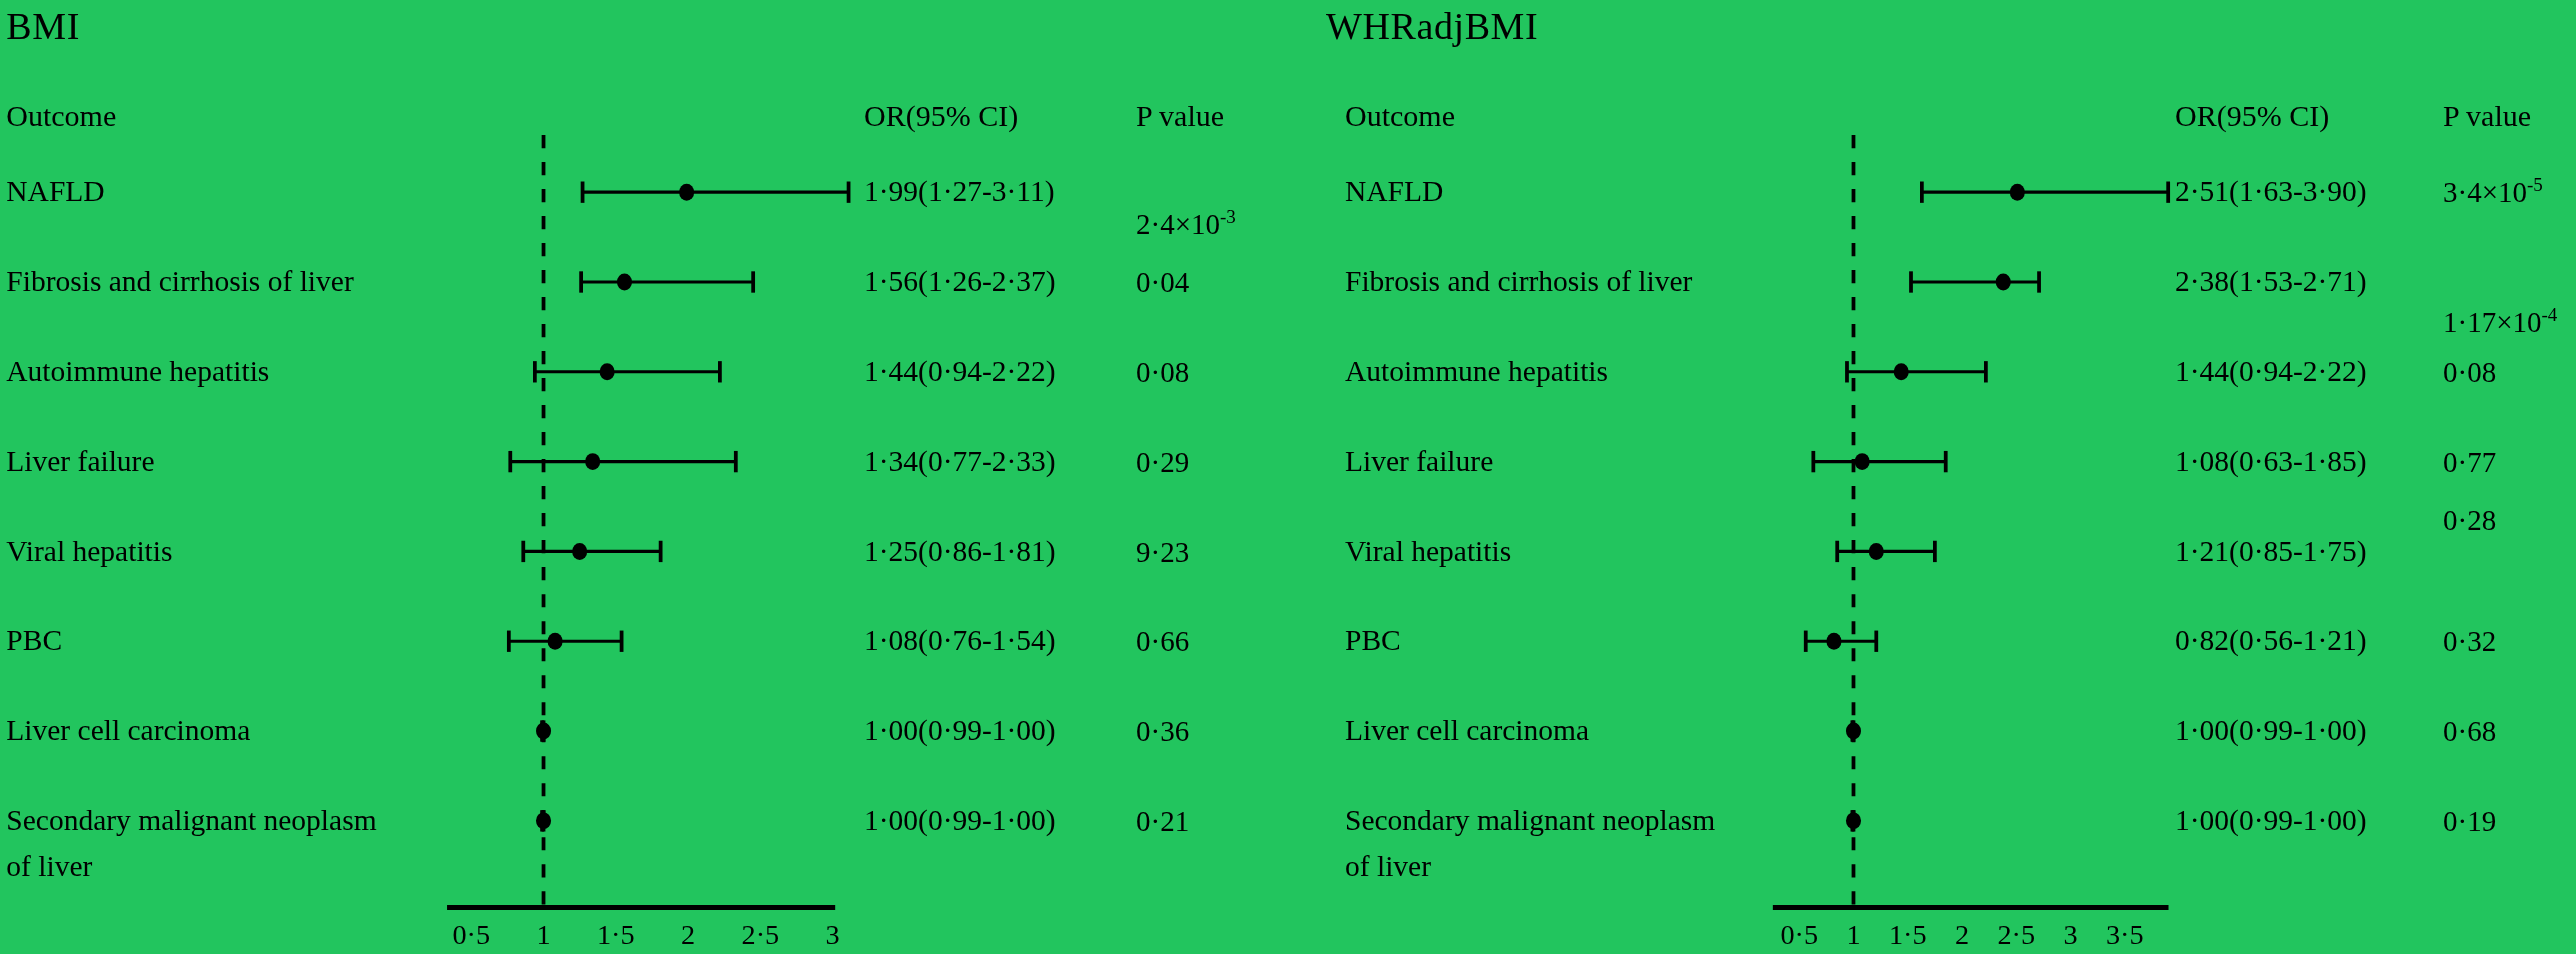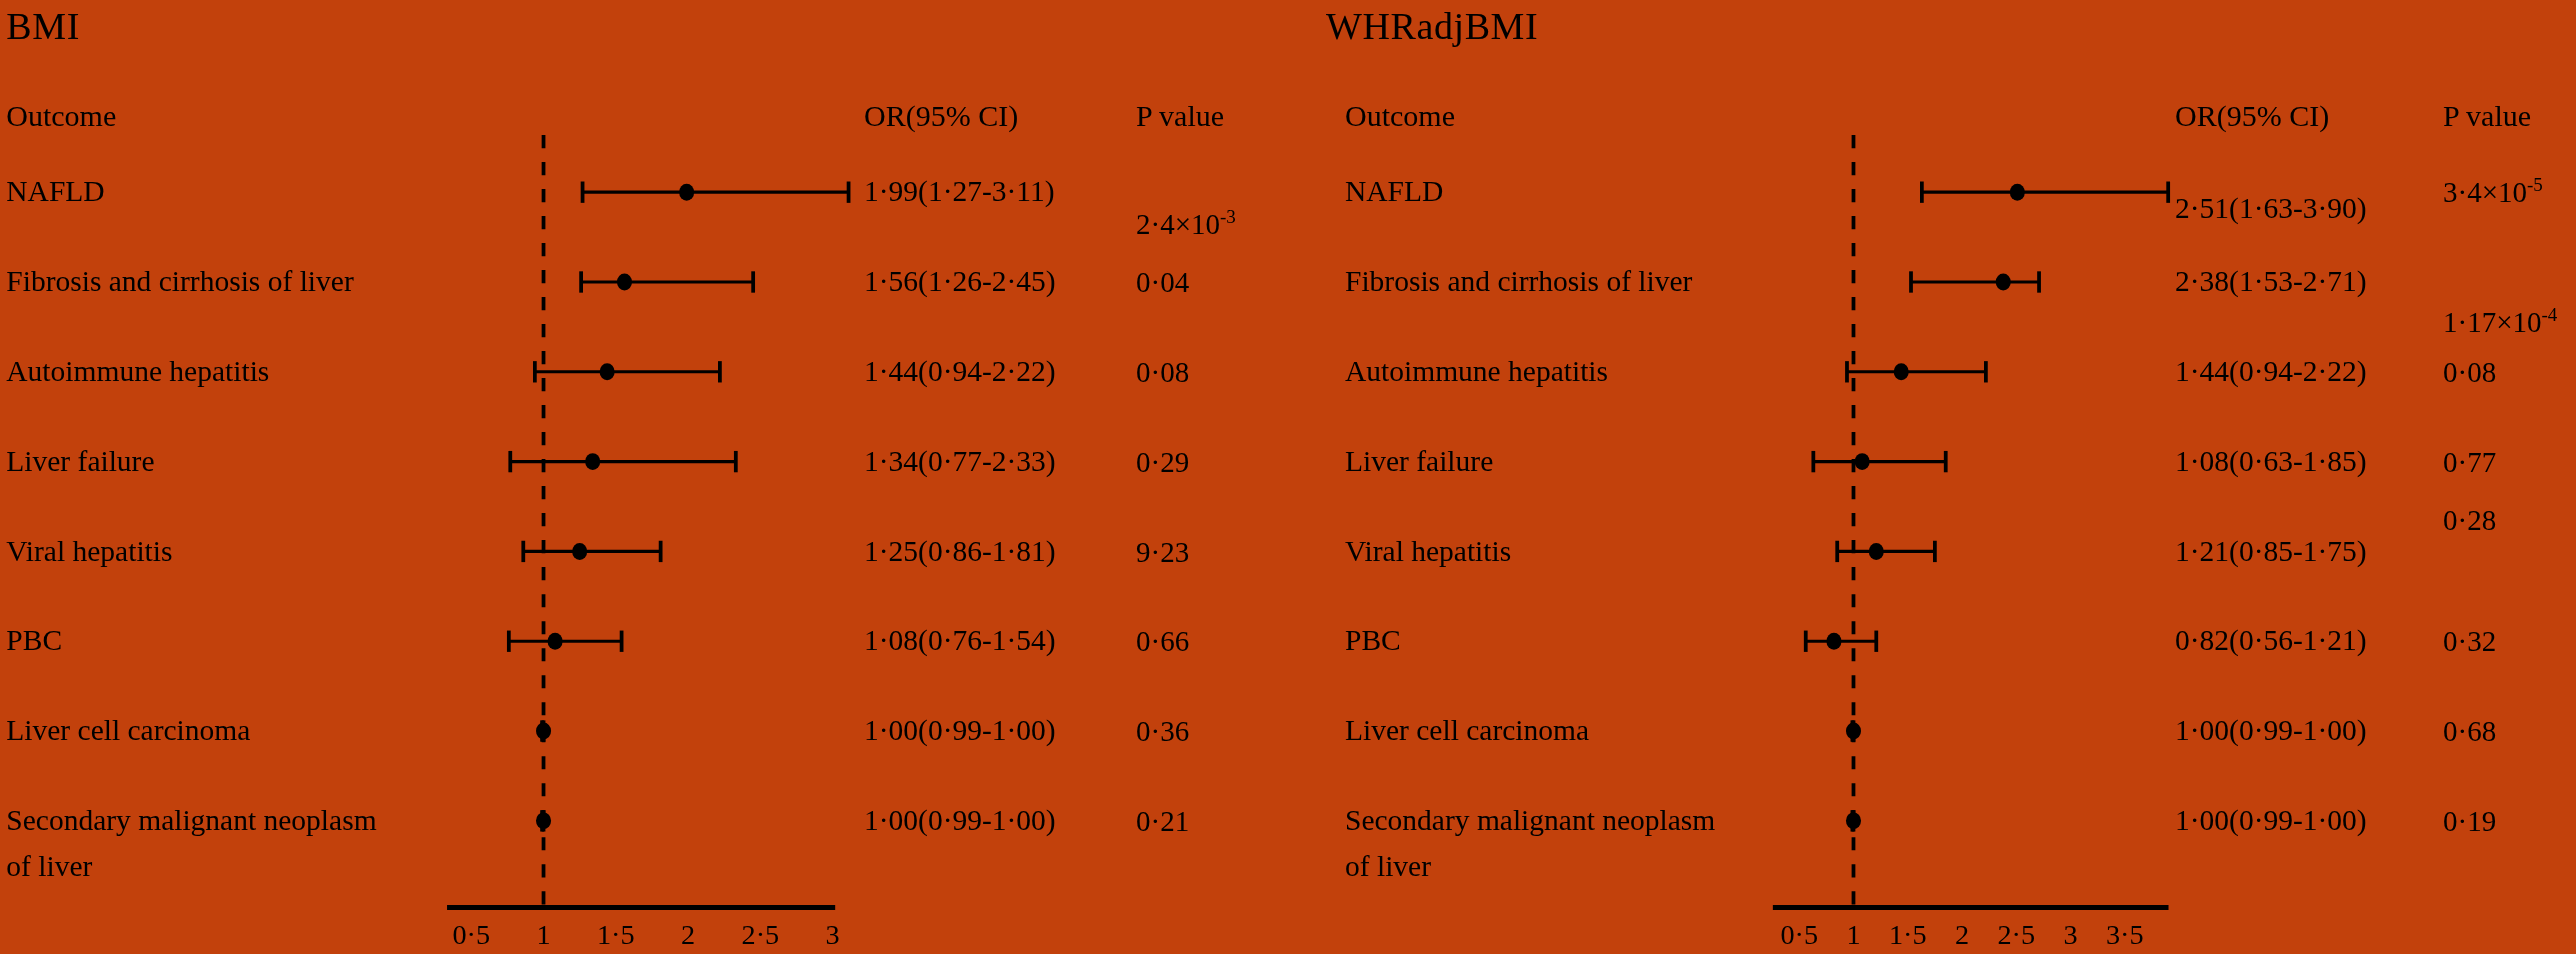--- a/index.html
+++ b/index.html
@@ -1,16 +1,16 @@
 <!DOCTYPE html>
 <html style="font-size:10px"><head>
 <meta charset="utf-8">
 <style>
   html,body{margin:0;padding:0;background:#ffffff;width:2576px;height:954px;overflow:hidden;}
-  #figure{position:relative;width:2576px;height:954px;background:#c2410c;color:#000;
+  #figure{position:relative;width:2576px;height:954px;background:#22c55e;color:#000;
           font-family:"Liberation Serif","DejaVu Serif",serif;}
   .panel-title{position:absolute;top:3.8px;font-size:38px;letter-spacing:0.6px;white-space:nowrap;}
   #title-0{left:6.3px;}
   #title-1{left:1326px;}
   .cell{position:absolute;transform:translateY(-50%);white-space:nowrap;font-size:29.5px;line-height:1;}
   .hdr{font-size:30px;text-align:right;}
   .pcell{font-size:29px;}
   .pcell sup{font-size:19px;vertical-align:super;line-height:0;}
   svg{position:absolute;left:0;top:0;}
   .tick-label{font-family:"Liberation Serif","DejaVu Serif",serif;font-size:45px;fill:#000;}
@@ -28,21 +28,21 @@
 
   <div class="cell hdr" style="left:1345px;top:116px;">Outcome</div>
   <div class="cell hdr" style="left:2175px;top:116px;">OR(95% CI)</div>
   <div class="cell hdr" style="left:2443px;top:116px;">P value</div>
 
   <div id="cells">
       <div class="cell" style="left: 6.3px; top: 192px;">NAFLD</div>
       <div class="cell" style="left: 864px; top: 192px;">1·99(1·27-3·11)</div>
       <div class="cell pcell" style="left: 1136px; top: 192px; margin-top: 32px;"><span>2·4×10</span><sup>-3</sup></div>
       <div class="cell" style="left: 6.3px; top: 282px;">Fibrosis and cirrhosis of liver</div>
-      <div class="cell" style="left: 864px; top: 282px;">1·56(1·26-2·45)</div>
+      <div class="cell" style="left: 864px; top: 282px;">1·56(1·26-2·37)</div>
       <div class="cell pcell" style="left: 1136px; top: 282px;"><span>0·04</span></div>
       <div class="cell" style="left: 6.3px; top: 372px;">Autoimmune hepatitis</div>
       <div class="cell" style="left: 864px; top: 372px;">1·44(0·94-2·22)</div>
       <div class="cell pcell" style="left: 1136px; top: 372px;"><span>0·08</span></div>
       <div class="cell" style="left: 6.3px; top: 462px;">Liver failure</div>
       <div class="cell" style="left: 864px; top: 462px;">1·34(0·77-2·33)</div>
       <div class="cell pcell" style="left: 1136px; top: 462px;"><span>0·29</span></div>
       <div class="cell" style="left: 6.3px; top: 552px;">Viral hepatitis</div>
       <div class="cell" style="left: 864px; top: 552px;">1·25(0·86-1·81)</div>
       <div class="cell pcell" style="left: 1136px; top: 552px;"><span>9·23</span></div>
@@ -50,21 +50,21 @@
       <div class="cell" style="left: 864px; top: 641px;">1·08(0·76-1·54)</div>
       <div class="cell pcell" style="left: 1136px; top: 641px;"><span>0·66</span></div>
       <div class="cell" style="left: 6.3px; top: 731px;">Liver cell carcinoma</div>
       <div class="cell" style="left: 864px; top: 731px;">1·00(0·99-1·00)</div>
       <div class="cell pcell" style="left: 1136px; top: 731px;"><span>0·36</span></div>
       <div class="cell" style="left: 6.3px; top: 821px;">Secondary malignant neoplasm</div>
       <div class="cell" style="left: 6.3px; top: 867px;">of liver</div>
       <div class="cell" style="left: 864px; top: 821px;">1·00(0·99-1·00)</div>
       <div class="cell pcell" style="left: 1136px; top: 821px;"><span>0·21</span></div>
       <div class="cell" style="left: 1345px; top: 192px;">NAFLD</div>
-      <div class="cell" style="left: 2175px; top: 192px; margin-top: 17px;">2·51(1·63-3·90)</div>
+      <div class="cell" style="left: 2175px; top: 192px;">2·51(1·63-3·90)</div>
       <div class="cell pcell" style="left: 2443px; top: 192px;"><span>3·4×10</span><sup>-5</sup></div>
       <div class="cell" style="left: 1345px; top: 282px;">Fibrosis and cirrhosis of liver</div>
       <div class="cell" style="left: 2175px; top: 282px;">2·38(1·53-2·71)</div>
       <div class="cell pcell" style="left: 2443px; top: 282px; margin-top: 40px;"><span>1·17×10</span><sup>-4</sup></div>
       <div class="cell" style="left: 1345px; top: 372px;">Autoimmune hepatitis</div>
       <div class="cell" style="left: 2175px; top: 372px;">1·44(0·94-2·22)</div>
       <div class="cell pcell" style="left: 2443px; top: 372px;"><span>0·08</span></div>
       <div class="cell" style="left: 1345px; top: 462px;">Liver failure</div>
       <div class="cell" style="left: 2175px; top: 462px;">1·08(0·63-1·85)</div>
       <div class="cell pcell" style="left: 2443px; top: 462px;"><span>0·77</span></div>

